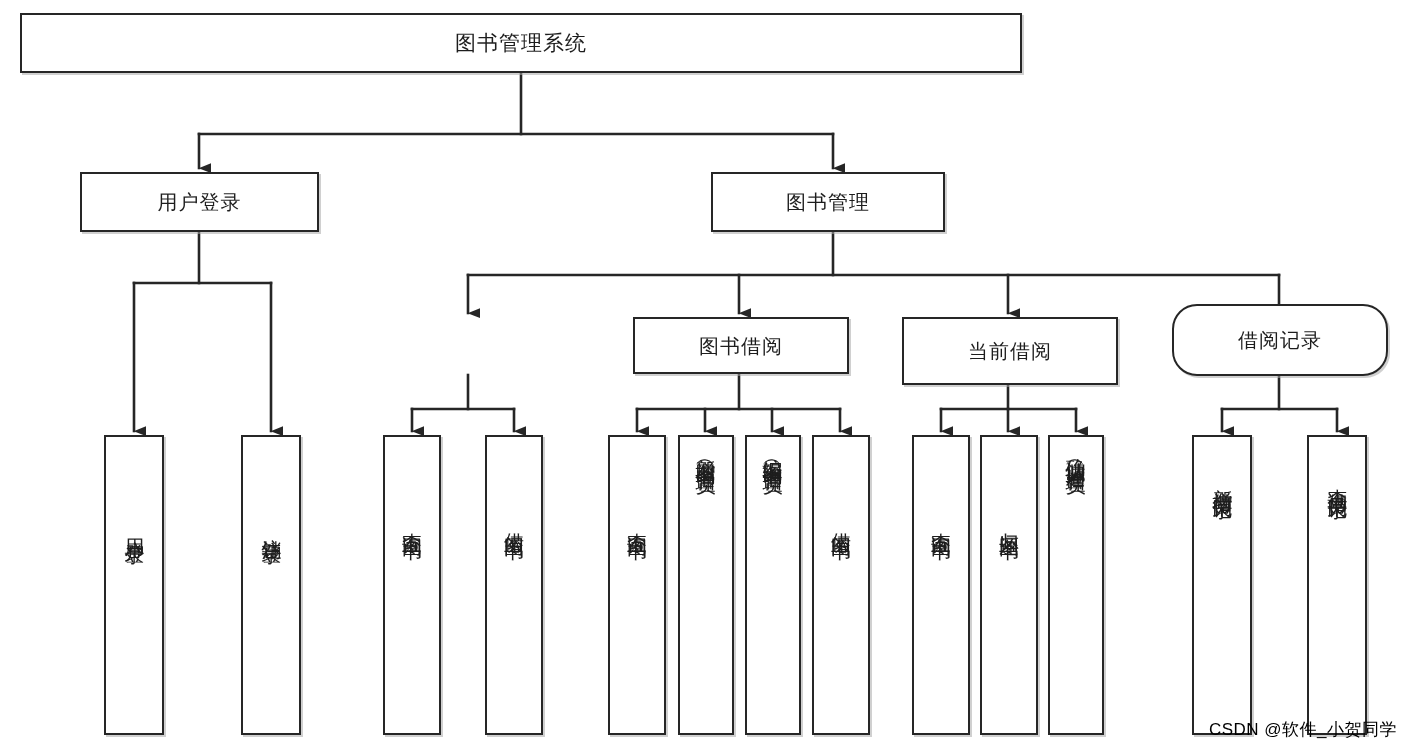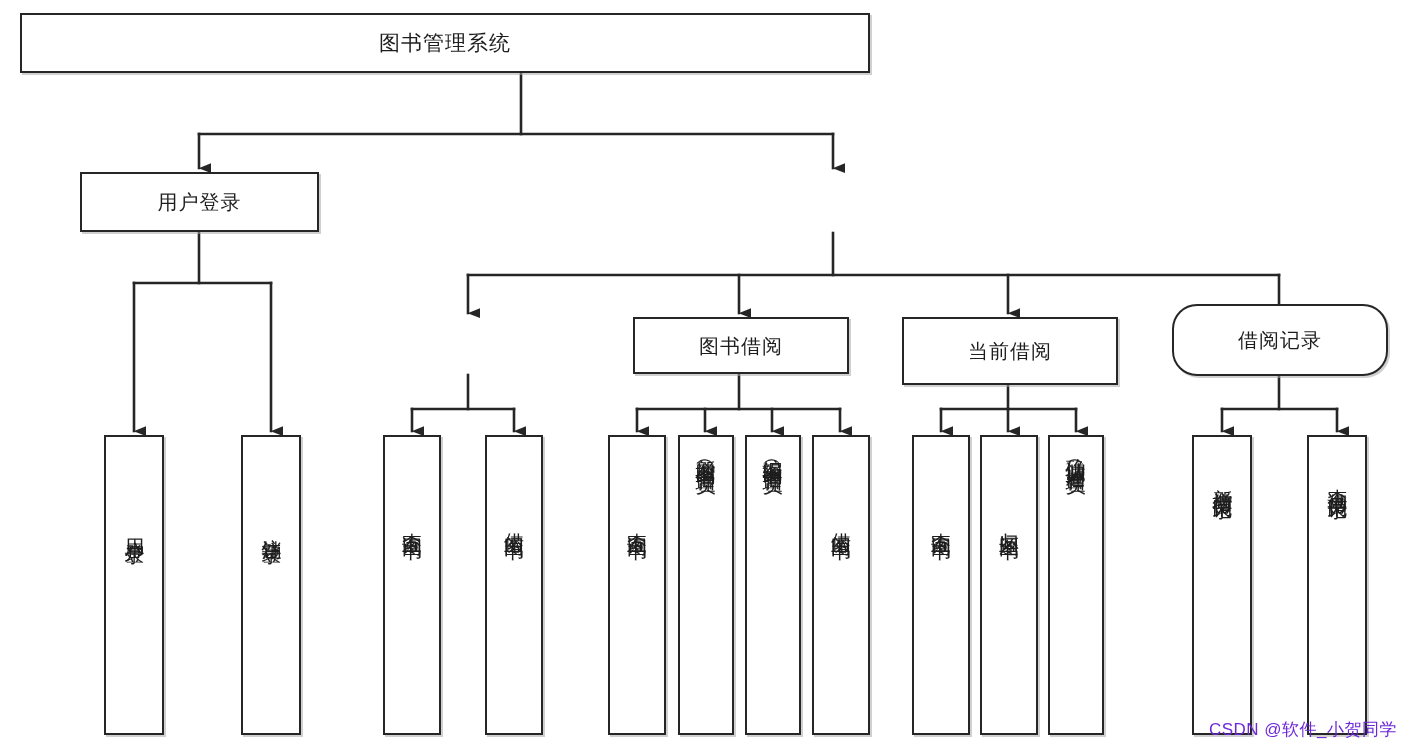--- a/index.html
+++ b/index.html
@@ -12,21 +12,21 @@
   .node .lbl{position:absolute;left:0;right:0;color:#1d1d1d;
         letter-spacing:1px;white-space:nowrap;}
   .node.horiz .lbl{top:50%;transform:translateY(-50%);text-align:center;
         font-size:20px;line-height:1.1;}
   .node.root .lbl{font-size:21px;}
   .node.vert{display:block;}
   .node.vert .lbl{writing-mode:vertical-rl;text-orientation:upright;
         position:absolute;left:50%;transform:translateX(-50%);
         font-size:20px;line-height:1.34;letter-spacing:2.5px;white-space:normal;
         text-align:left;}
-  .wm{position:absolute;right:8px;bottom:6px;font-size:17px;color:#6d28d9;
+  .wm{position:absolute;right:8px;bottom:6px;font-size:17px;color:#000000;
       letter-spacing:.5px;white-space:nowrap;}
 </style>
 </head>
 <body>
 
 <div id="canvas">
 
   <svg id="wires" viewBox="0 0 1405 747">
     <defs>
       <marker id="ah" markerWidth="11" markerHeight="13" refX="5.2" refY="12.4" orient="auto" markerUnits="userSpaceOnUse">
@@ -70,26 +70,29 @@
       <path d="M1008,409 L1008,431" marker-end="url(#ah)"></path>
       <path d="M1076,409 L1076,431" marker-end="url(#ah)"></path>
 
       <path d="M1279,375 L1279,409"></path>
       <path d="M1222,409 L1337,409"></path>
       <path d="M1222,409 L1222,431" marker-end="url(#ah)"></path>
       <path d="M1337,409 L1337,431" marker-end="url(#ah)"></path>
     </g>
   </svg>
 
-  <div class="node horiz root" style="left:20px;top:13px;width:850px;height:60px;">
+  <div class="node horiz root" style="left:20px;top:13px;width:1002px;height:60px;">
     <span class="lbl">图书管理系统</span>
   </div>
 
   <div class="node horiz" style="left:80px;top:172px;width:239px;height:60px;">
     <span class="lbl">用户登录</span>
+  </div>
+  <div class="node horiz" style="left:711px;top:172px;width:234px;height:60px;">
+    <span class="lbl">图书管理</span>
   </div>
 
   <div class="node horiz" style="left:633px;top:317px;width:216px;height:57px;">
     <span class="lbl">图书借阅</span>
   </div>
   <div class="node horiz" style="left:902px;top:317px;width:216px;height:68px;">
     <span class="lbl">当前借阅</span>
   </div>
   <div class="node horiz" style="left:1172px;top:304px;width:216px;height:72px;border-radius:25px;">
     <span class="lbl">借阅记录</span>

